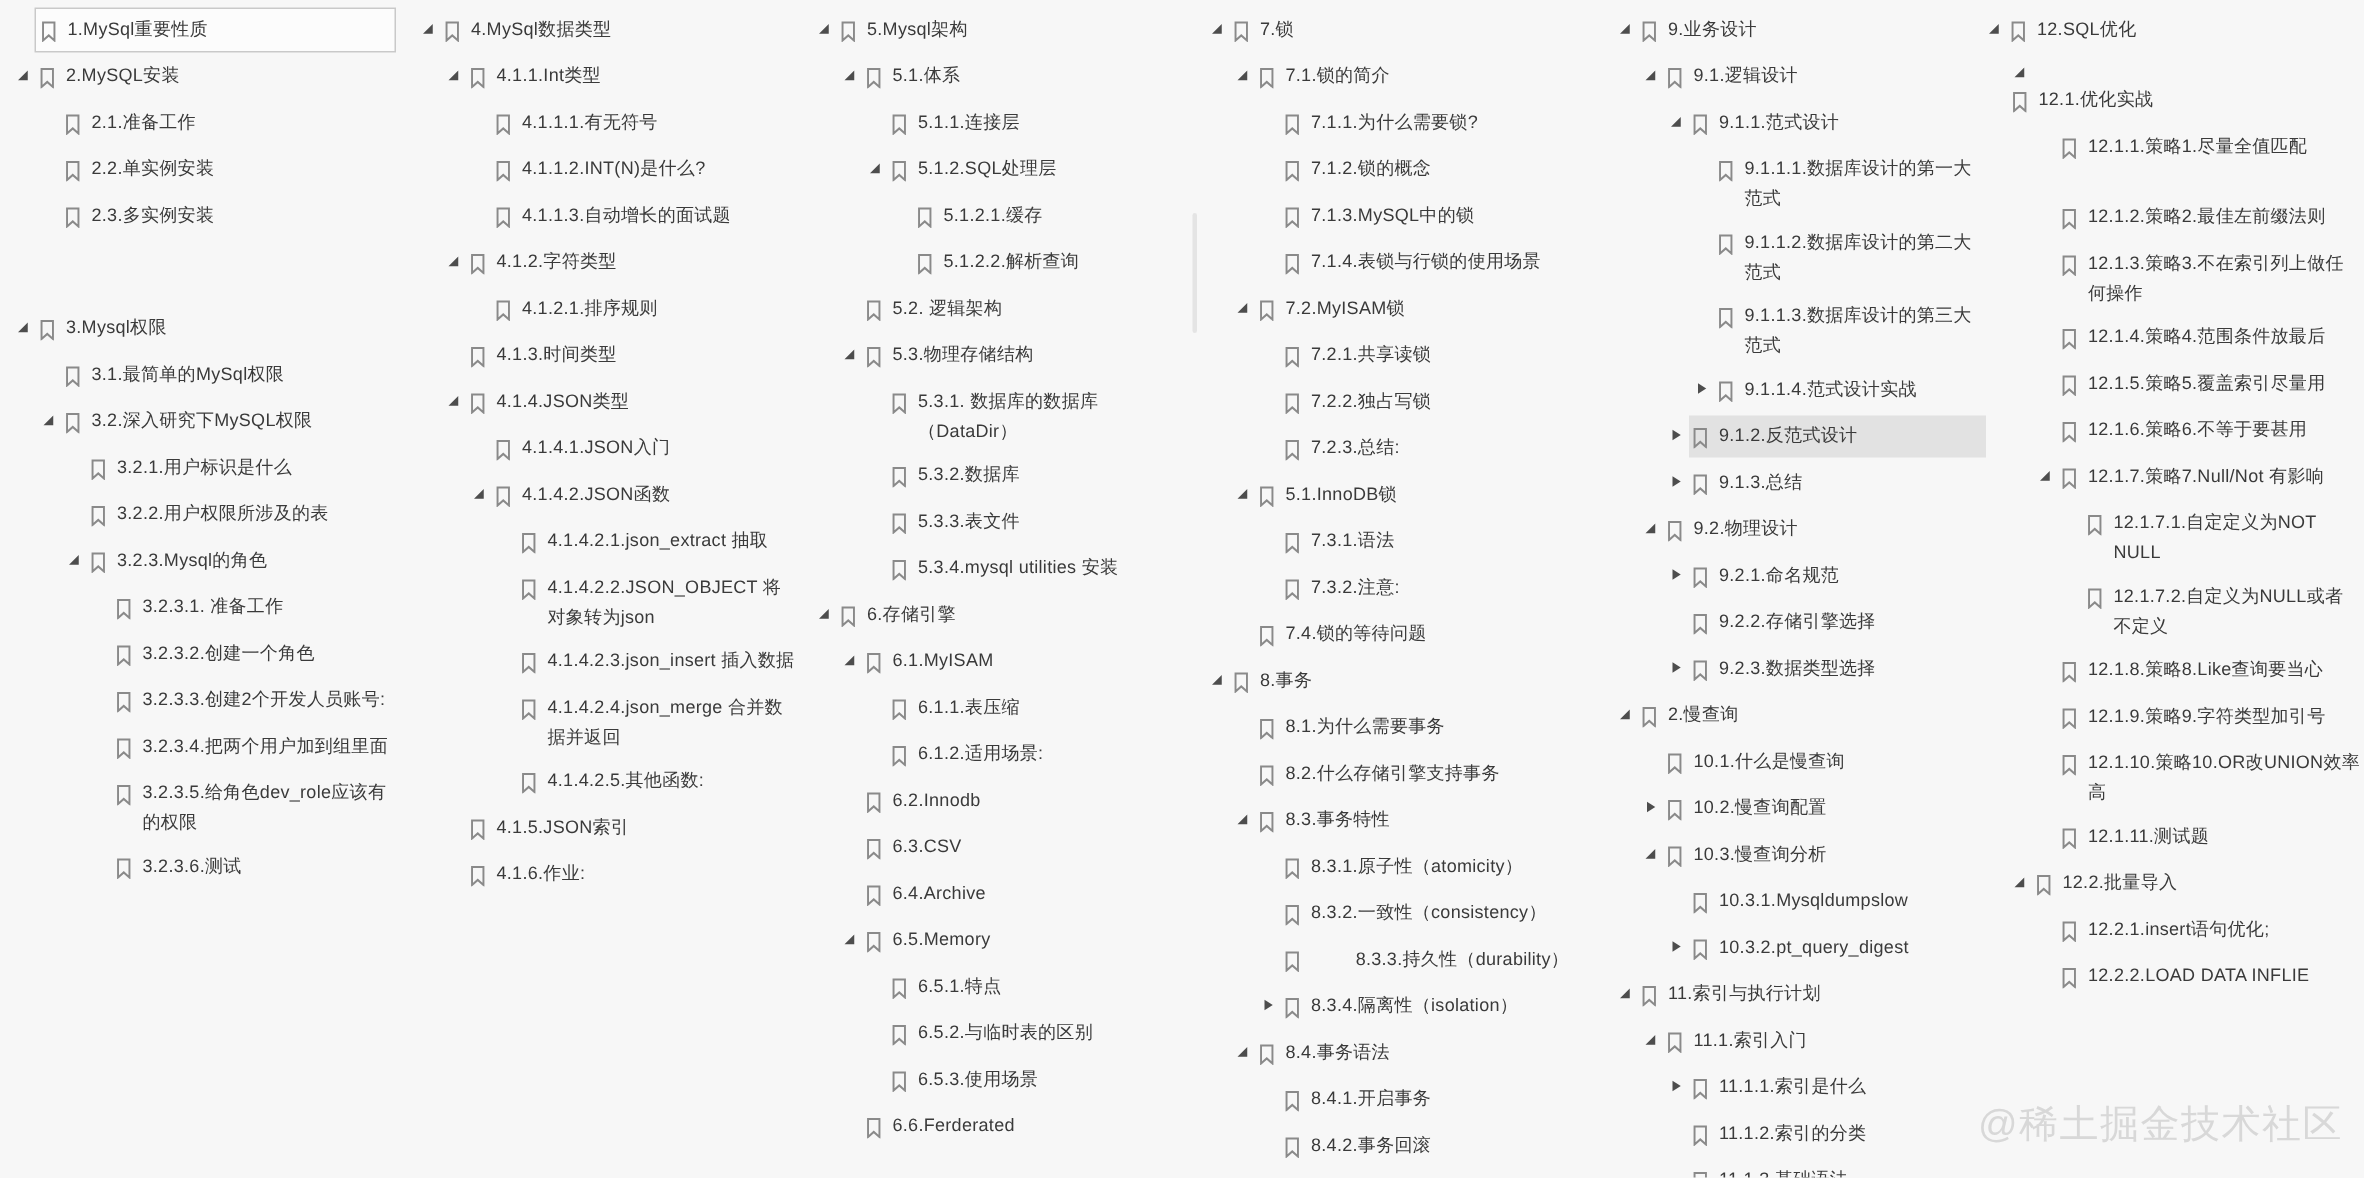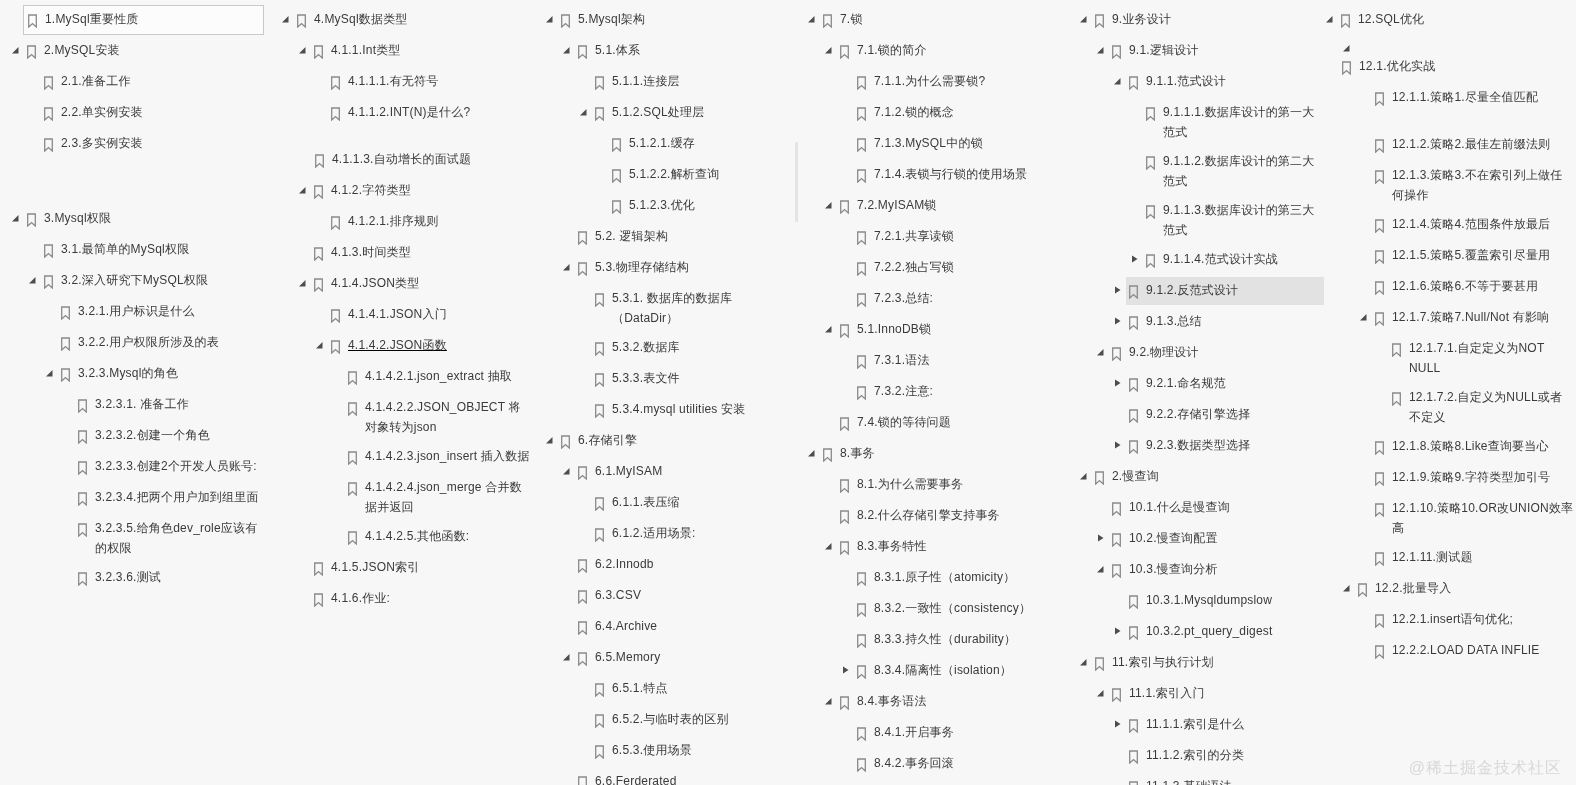--- a/index.html
+++ b/index.html
@@ -56,22 +56,22 @@
     margin:-3px 0 -3px -2px;
   }
   .scroll-thumb{
     position:absolute;
     left:795px;top:142px;
     width:3px;height:80px;
     background:#e4e4e4;border-radius:2px;
   }
   .watermark{
     position:absolute;
-    right:14px;bottom:6px;
-    font-size:16px;
+    right:14px;bottom:18px;
+    font-size:26px;
     color:var(--wm,#d8d8d8);
     letter-spacing:1px;
     user-select:none;
   }
 </style>
 </head>
 <body>
 
 <div class="screen" style="--bg: #f7f7f7; --text: #3a3a3a; --selected-bg: #e2e2e2; --focus-border: #c9c9c9; --wm: #d8d8d8;">
   <div class="col c1">
@@ -325,21 +325,21 @@
         <span class="tg"></span>
         <span class="content">
           <span class="bm">
             <svg width="11" height="14" viewBox="0 0 11 14">
               <path d="M1.7 1 h7.6 v12 l-3.8 -3.4 -3.8 3.4 z" fill="none" stroke="#8a8a8a" stroke-width="1.3"></path>
             </svg>
           </span>
           <span class="label">4.1.1.2.INT(N)是什么?</span>
         </span>
       </div>
-      <div class="row" style="padding-left: 42px; flex-direction: column;">
+      <div class="row" style="padding-left: 42px;">
         <span class="tg"></span>
         <span class="content">
           <span class="bm">
             <svg width="11" height="14" viewBox="0 0 11 14">
               <path d="M1.7 1 h7.6 v12 l-3.8 -3.4 -3.8 3.4 z" fill="none" stroke="#8a8a8a" stroke-width="1.3"></path>
             </svg>
           </span>
           <span class="label">4.1.1.3.自动增长的面试题</span>
         </span>
       </div>
@@ -399,21 +399,21 @@
         <span class="tg"></span>
         <span class="content">
           <span class="bm">
             <svg width="11" height="14" viewBox="0 0 11 14">
               <path d="M1.7 1 h7.6 v12 l-3.8 -3.4 -3.8 3.4 z" fill="none" stroke="#8a8a8a" stroke-width="1.3"></path>
             </svg>
           </span>
           <span class="label">4.1.4.1.JSON入门</span>
         </span>
       </div>
-      <div class="row" style="padding-left: 42px; text-decoration: underline;">
+      <div class="row" style="padding-left: 42px;">
         <span class="tg">
           <svg width="10" height="10" viewBox="0 0 10 10">
             <polygon points="8.5,2 8.5,8.5 2,8.5" fill="#4d4d4d"></polygon>
           </svg>
         </span>
         <span class="content">
           <span class="bm">
             <svg width="11" height="14" viewBox="0 0 11 14">
               <path d="M1.7 1 h7.6 v12 l-3.8 -3.4 -3.8 3.4 z" fill="none" stroke="#8a8a8a" stroke-width="1.3"></path>
             </svg>
@@ -571,31 +571,20 @@
         <span class="tg"></span>
         <span class="content">
           <span class="bm">
             <svg width="11" height="14" viewBox="0 0 11 14">
               <path d="M1.7 1 h7.6 v12 l-3.8 -3.4 -3.8 3.4 z" fill="none" stroke="#8a8a8a" stroke-width="1.3"></path>
             </svg>
           </span>
           <span class="label">5.1.2.2.解析查询</span>
         </span>
       </div>
-      <div class="row" style="padding-left: 59px;">
-        <span class="tg"></span>
-        <span class="content">
-          <span class="bm">
-            <svg width="11" height="14" viewBox="0 0 11 14">
-              <path d="M1.7 1 h7.6 v12 l-3.8 -3.4 -3.8 3.4 z" fill="none" stroke="#8a8a8a" stroke-width="1.3"></path>
-            </svg>
-          </span>
-          <span class="label">5.1.2.3.优化</span>
-        </span>
-      </div>
       <div class="row" style="padding-left: 25px;">
         <span class="tg"></span>
         <span class="content">
           <span class="bm">
             <svg width="11" height="14" viewBox="0 0 11 14">
               <path d="M1.7 1 h7.6 v12 l-3.8 -3.4 -3.8 3.4 z" fill="none" stroke="#8a8a8a" stroke-width="1.3"></path>
             </svg>
           </span>
           <span class="label">5.2. 逻辑架构</span>
         </span>
@@ -1042,21 +1031,21 @@
         <span class="tg"></span>
         <span class="content">
           <span class="bm">
             <svg width="11" height="14" viewBox="0 0 11 14">
               <path d="M1.7 1 h7.6 v12 l-3.8 -3.4 -3.8 3.4 z" fill="none" stroke="#8a8a8a" stroke-width="1.3"></path>
             </svg>
           </span>
           <span class="label">8.3.2.一致性（consistency）</span>
         </span>
       </div>
-      <div class="row" style="padding-left: 42px;">
+      <div class="row" style="padding-left: 42px; text-align: right;">
         <span class="tg"></span>
         <span class="content">
           <span class="bm">
             <svg width="11" height="14" viewBox="0 0 11 14">
               <path d="M1.7 1 h7.6 v12 l-3.8 -3.4 -3.8 3.4 z" fill="none" stroke="#8a8a8a" stroke-width="1.3"></path>
             </svg>
           </span>
           <span class="label">8.3.3.持久性（durability）</span>
         </span>
       </div>

